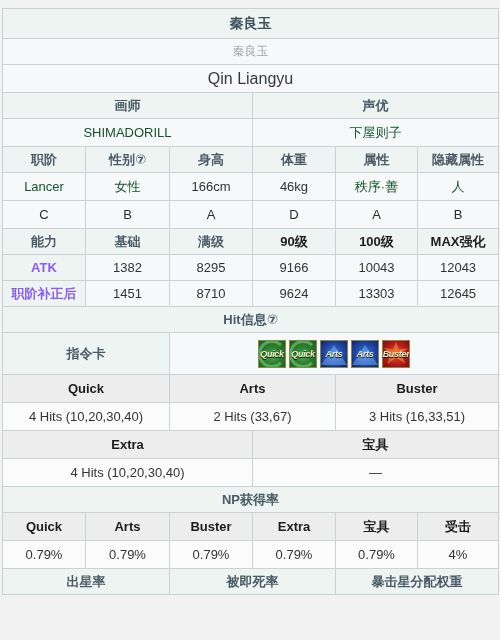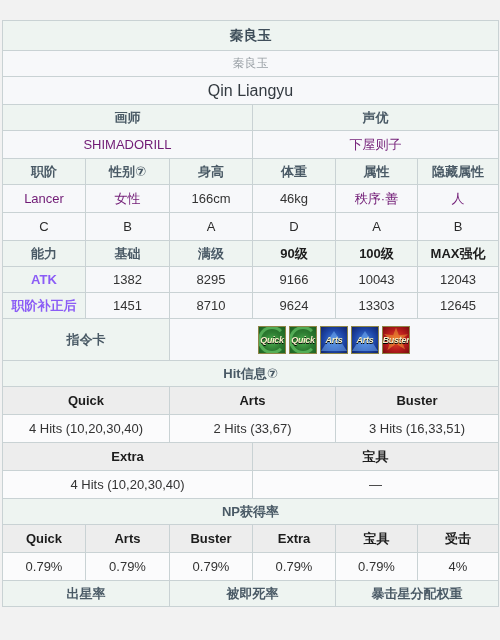--- a/index.html
+++ b/index.html
@@ -13,21 +13,21 @@
     height: 640px;
     font-family: "Liberation Sans", "DejaVu Sans", sans-serif;
     font-size: 13px;
     color: #333333;
     overflow: hidden;
   }
 
   .wrap {
     width: 408px;
     box-sizing: border-box;
-    padding: 20px 2px 0 2px;
+    padding: 8px 2px 0 2px;
   }
 
   table.t {
     border-collapse: collapse;
     width: 496px;
     table-layout: fixed;
     margin: 0 0 0 0;
   }
 
   table.t td {
@@ -44,21 +44,21 @@
   .bg-mint   { background: #eef4f1; }
   .bg-white  { background: #f7f8fa; }
   .bg-gray   { background: #ededed; }
   .bg-plain  { background: #fbfbfc; }
 
   
   .t-title   { font-weight: bold; color: #3f4e5a; font-size: 14px; }
   .t-sub     { color: #9aa0a6; font-size: 12px; }
   .t-rom     { color: #333a40; font-size: 16px; }
   .t-head    { font-weight: bold; color: #4a5a66; margin-left: 36px; }
-  .t-link    { color: #701a75; }
+  .t-link    { color: #14532d; }
   .t-dark    { color: #333333; }
   .t-statlbl { font-weight: bold; color: #8b5cf6; }
   .t-boldhd  { font-weight: bold; color: #1c1c1c; }
   .t-center  { color: #2b2b2b; }
 
   .h26 { height: 26px; }
   .h28 { height: 28px; }
   .h30 { height: 30px; }
   .h42 { height: 42px; }
 
@@ -209,44 +209,44 @@
         <td class="bg-mint h26 t-statlbl">职阶补正后</td>
         <td class="bg-white h26 t-dark">1451</td>
         <td class="bg-white h26 t-dark">8710</td>
         <td class="bg-white h26 t-dark">9624</td>
         <td class="bg-white h26 t-dark">13303</td>
         <td class="bg-white h26 t-dark">12645</td>
       </tr>
 
 
       <tr>
+        <td colspan="6" class="bg-mint h26 t-head">Hit信息⑦</td>
+      </tr>
+
+      <tr>
         <td colspan="2" class="bg-mint h42 t-head">指令卡</td>
         <td colspan="4" class="bg-white h42">
           <div class="cards">
             <div class="card quick">
                 <span class="lbl">Quick</span>
               </div>
             <div class="card quick">
                 <span class="lbl">Quick</span>
               </div>
             <div class="card arts">
                 <span class="lbl">Arts</span>
               </div>
             <div class="card arts">
                 <span class="lbl">Arts</span>
               </div>
             <div class="card buster">
                 <span class="lbl">Buster</span>
               </div>
           </div>
         </td>
-      </tr>
-
-      <tr>
-        <td colspan="6" class="bg-mint h26 t-head">Hit信息⑦</td>
       </tr>
       <tr>
         <td colspan="2" class="bg-gray h28 t-boldhd">Quick</td>
         <td colspan="2" class="bg-gray h28 t-boldhd">Arts</td>
         <td colspan="2" class="bg-gray h28 t-boldhd">Buster</td>
       </tr>
       <tr>
         <td colspan="2" class="bg-plain h28 t-dark">4 Hits (10,20,30,40)</td>
         <td colspan="2" class="bg-plain h28 t-dark">2 Hits (33,67)</td>
         <td colspan="2" class="bg-plain h28 t-dark">3 Hits (16,33,51)</td>

